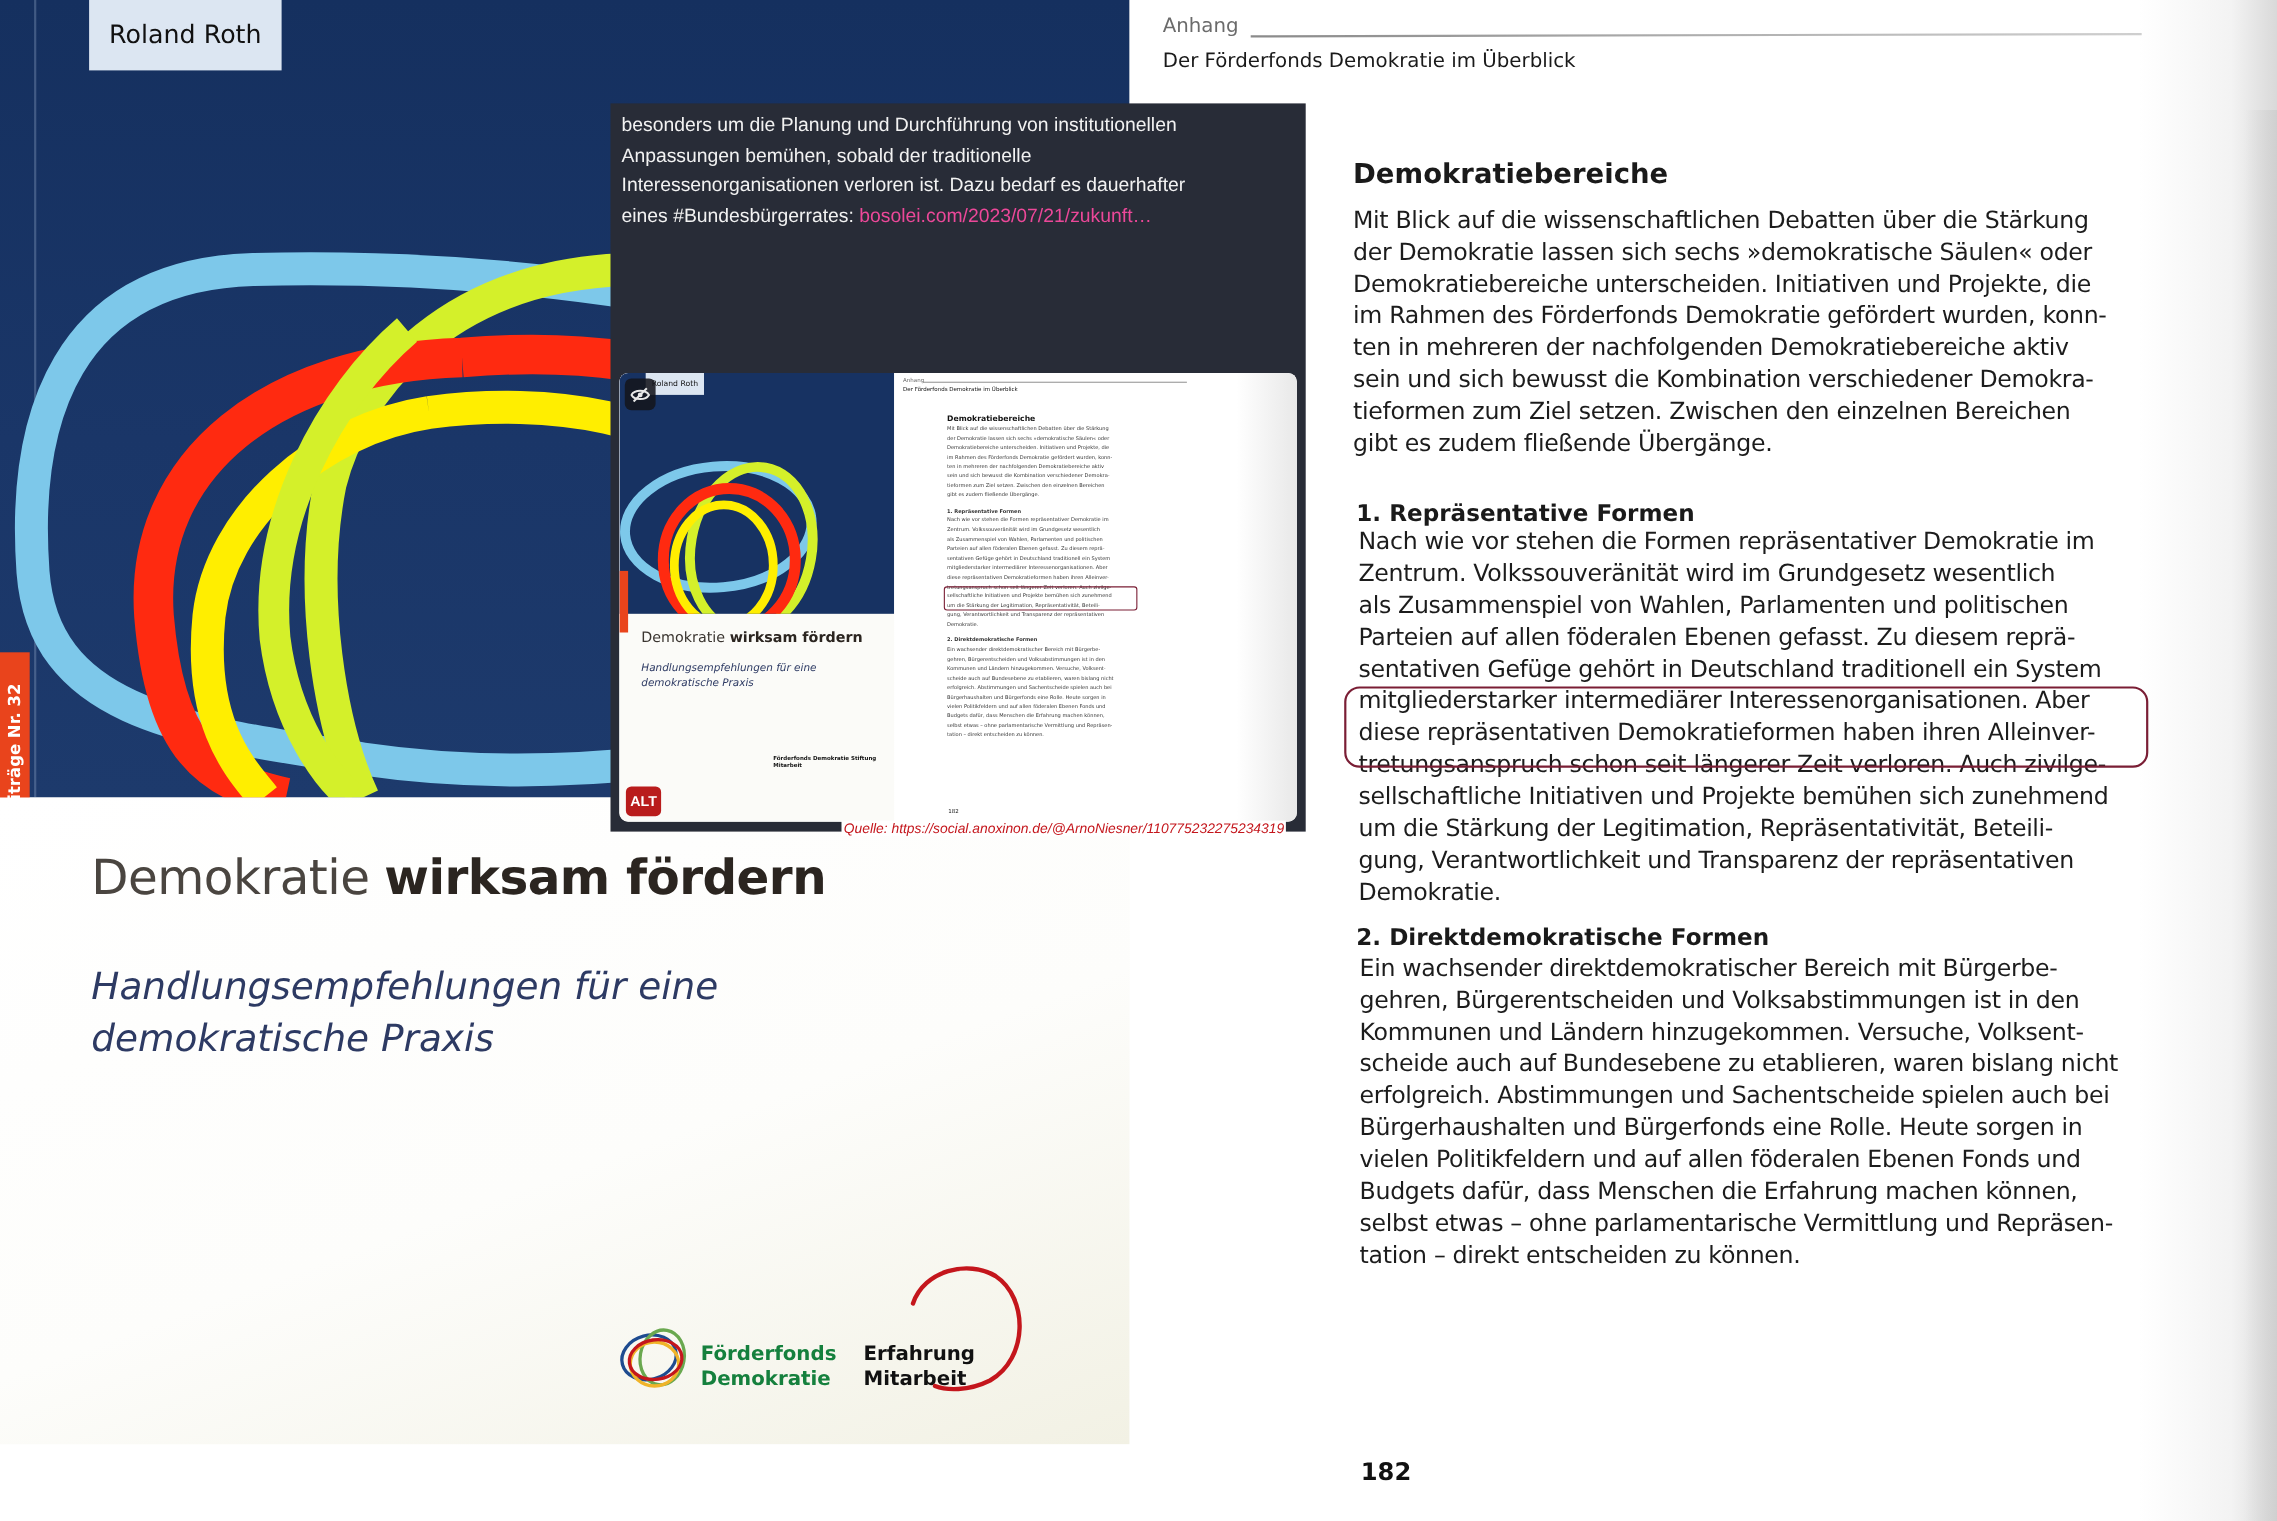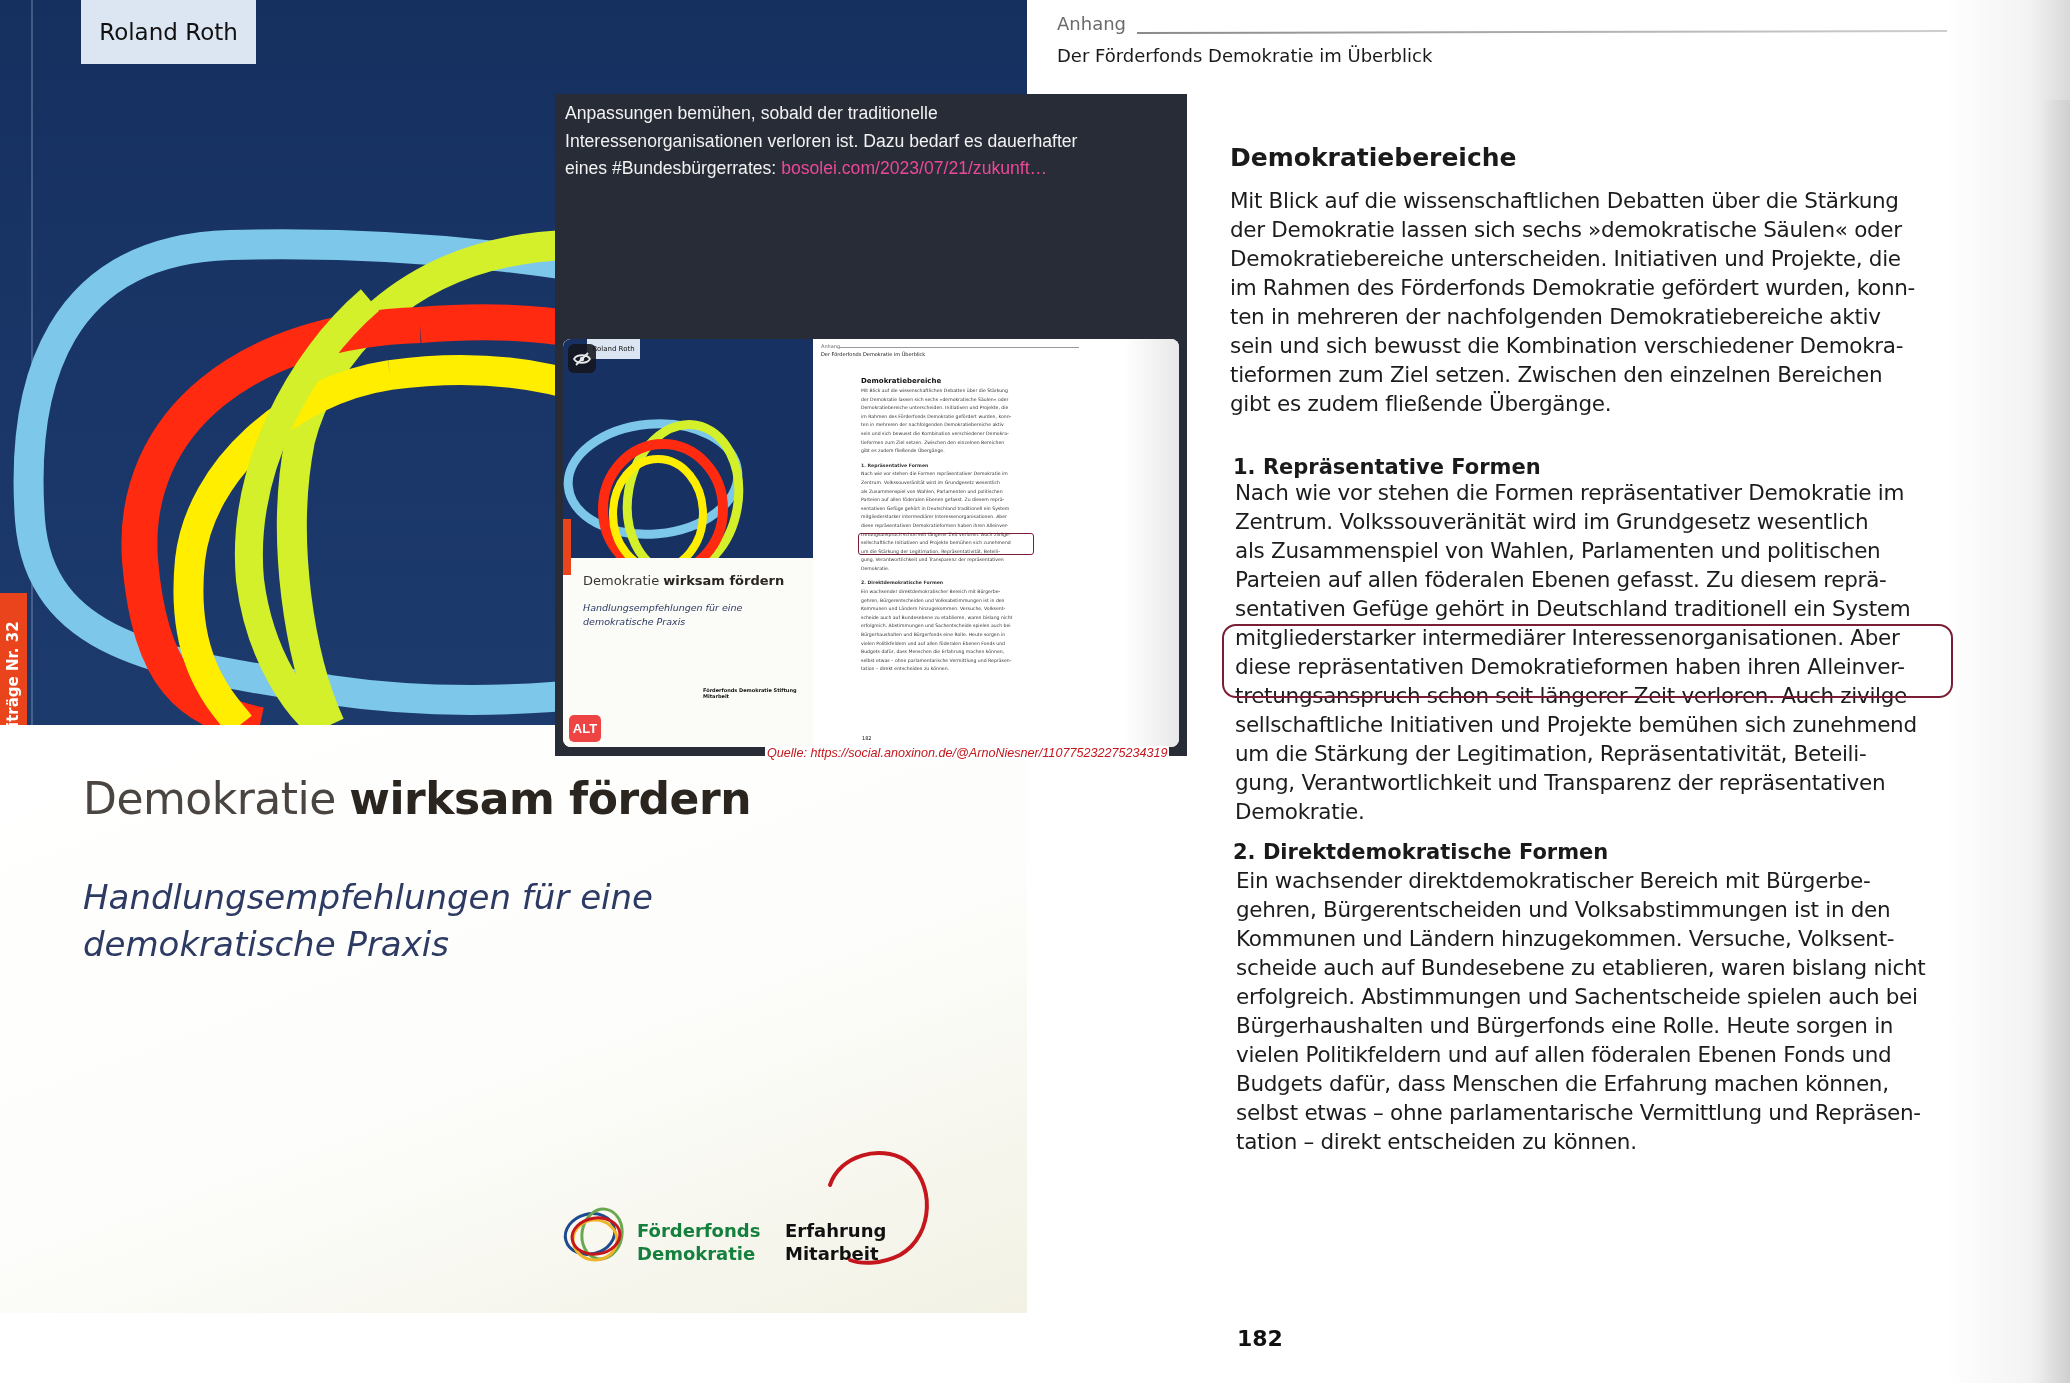--- a/index.html
+++ b/index.html
@@ -61,21 +61,21 @@
   .tp-rule { position: absolute; left: 26px; top: 8px; width: 240px; height: 1px; background: #999; }
   .tp-title { position: absolute; left: 8px; top: 12px; font-family: "DejaVu Sans", sans-serif; font-size: 5px; color: #111; }
   .tp-h { position: absolute; left: 48px; top: 38px; font-family: "DejaVu Sans", sans-serif; font-weight: bold; font-size: 7px; color: #111; }
   .tp-body { position: absolute; left: 48px; top: 48px; width: 175px; font-family: "DejaVu Sans", sans-serif; font-size: 4.6px; line-height: 8.6px; color: #333; }
   .tp-body .ln { display: block; white-space: nowrap; overflow: hidden; }
   .tp-body .gap { display: block; height: 6px; }
   .tp-body .bold { font-weight: bold; }
   .tp-box { position: absolute; left: 45px; top: 194px; width: 176px; height: 22px; border: 1px solid #7a1e35; border-radius: 3px; }
   .tp-num { position: absolute; left: 49px; top: 396px; font-family: "DejaVu Sans", sans-serif; font-size: 5px; color: #111; }
   .sensitive-btn { position: absolute; left: 5px; top: 5px; width: 28px; height: 29px; border-radius: 6px; background: rgba(20,22,28,0.88); display: flex; align-items: center; justify-content: center; cursor: pointer; }
-  .alt-badge { position: absolute; left: 6px; top: 376px; width: 32px; height: 27px; border-radius: 5px; background: #ef4444; color: #ffffff; font-family: "Liberation Sans", sans-serif; font-weight: bold; font-size: 13px; display: flex; align-items: center; justify-content: center; cursor: pointer; }
+  .alt-badge { position: absolute; left: 6px; top: 376px; width: 32px; height: 27px; border-radius: 5px; background: #b91c1c; color: #ffffff; font-family: "Liberation Sans", sans-serif; font-weight: bold; font-size: 13px; display: flex; align-items: center; justify-content: center; cursor: pointer; }
   .source-cite { position: absolute; left: 765px; top: 746px; padding: 0 2px; background: #ffffff; font-family: "Liberation Sans", sans-serif; font-style: italic; font-size: 12.6px; line-height: 14px; color: #c4161c; white-space: nowrap; }
 </style>
 </head>
 <body>
 
 <div class="cover">
   <div class="cover-bg"></div>
   <div class="cover-spine-line"></div>
 
   <svg class="rings" width="1027" height="725" viewBox="0 0 1027 725">
@@ -174,20 +174,21 @@
   <span class="ln">vielen Politikfeldern und auf allen föderalen Ebenen Fonds und</span>
   <span class="ln">Budgets dafür, dass Menschen die Erfahrung machen können,</span>
   <span class="ln">selbst etwas – ohne parlamentarische Vermittlung und Repräsen-</span>
   <span class="ln">tation – direkt entscheiden zu können.</span>
 </div>
 
 <span class="page-num">182</span>
 
 <div class="post">
   <div class="post-text">
+    <span class="ln">besonders um die Planung und Durchführung von institutionellen</span>
     <span class="ln">Anpassungen bemühen, sobald der traditionelle</span>
     <span class="ln">Interessenorganisationen verloren ist. Dazu bedarf es dauerhafter</span>
     <span class="ln"><span>eines #Bundesbürgerrates: </span><a class="post-link">bosolei.com/2023/07/21/zukunft…</a></span>
   </div>
 
   <div class="post-media">
     <div class="thumb-cover">
       <div class="thumb-cover-bg"></div>
       <svg style="position:absolute;left:0;top:0" width="250" height="219" viewBox="0 0 250 219">
         <ellipse cx="90" cy="140" rx="85" ry="55" fill="none" stroke="#7dc8ea" stroke-width="9" transform="rotate(-5 90 140)"></ellipse>

